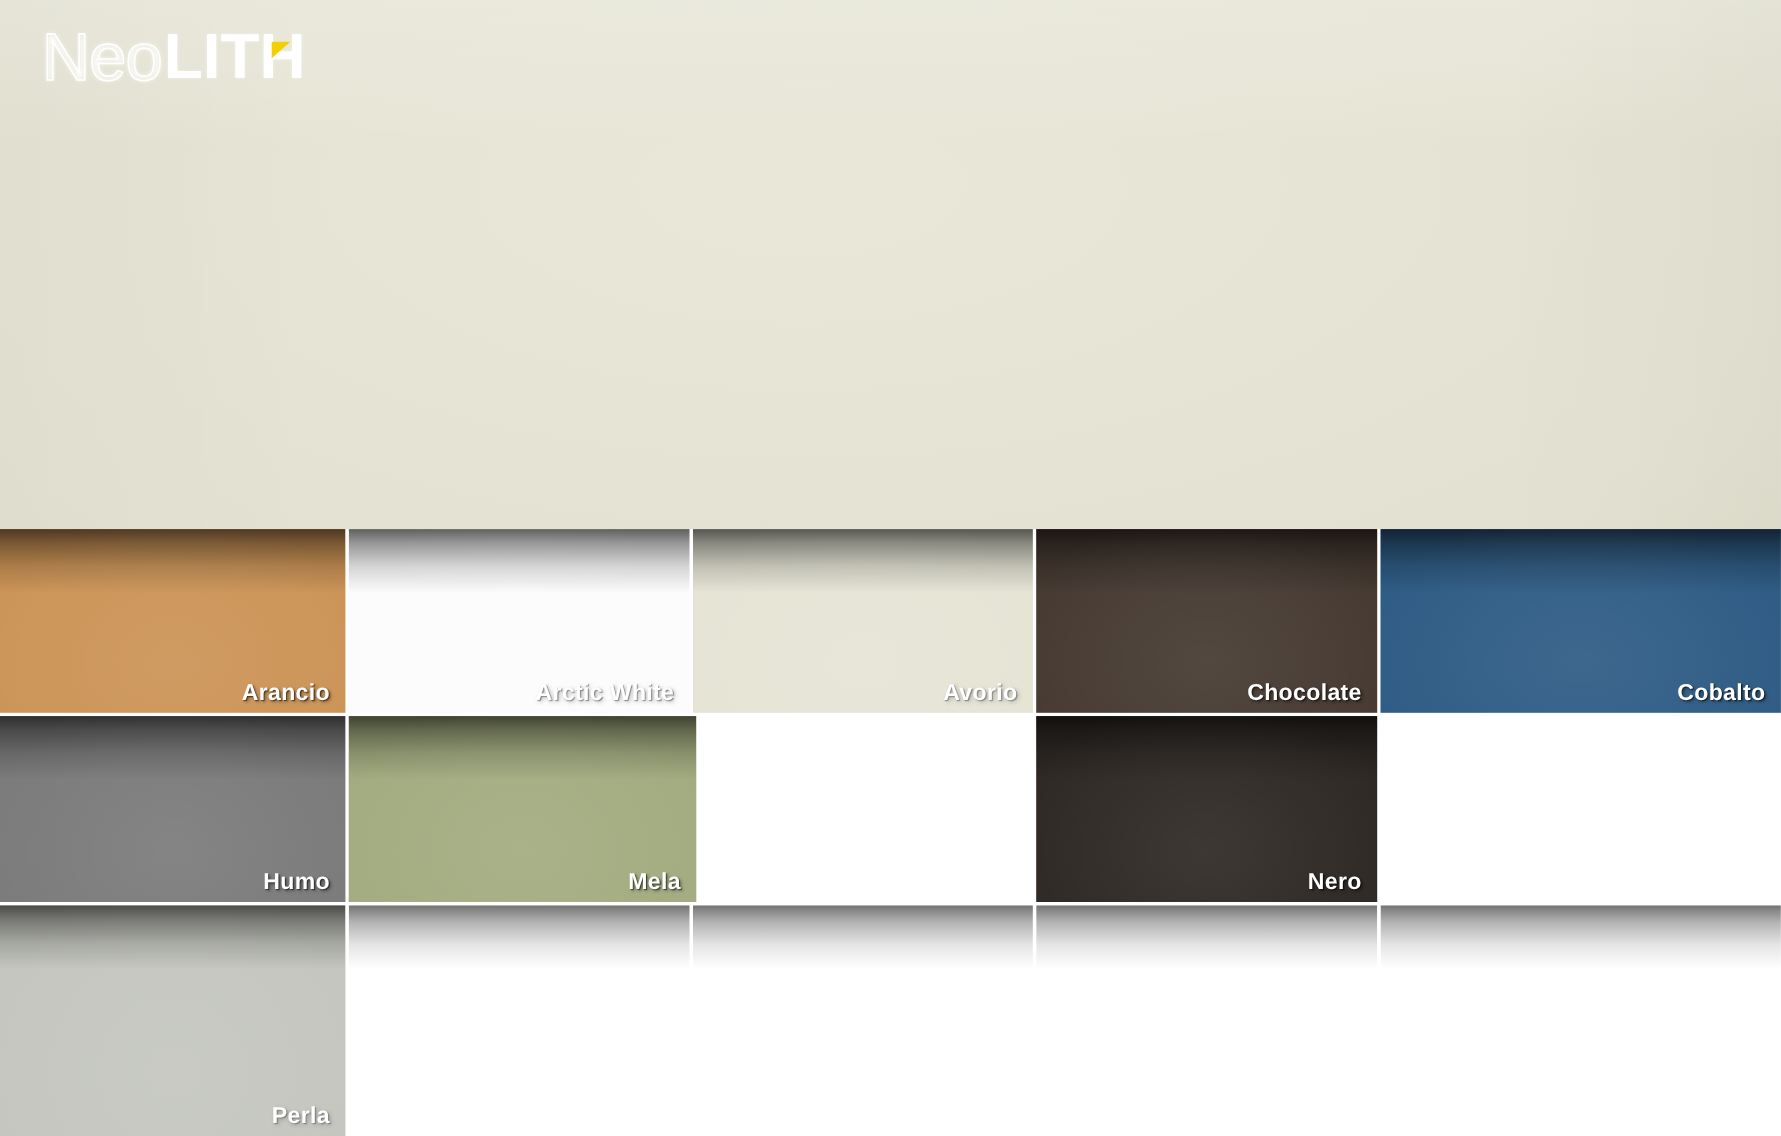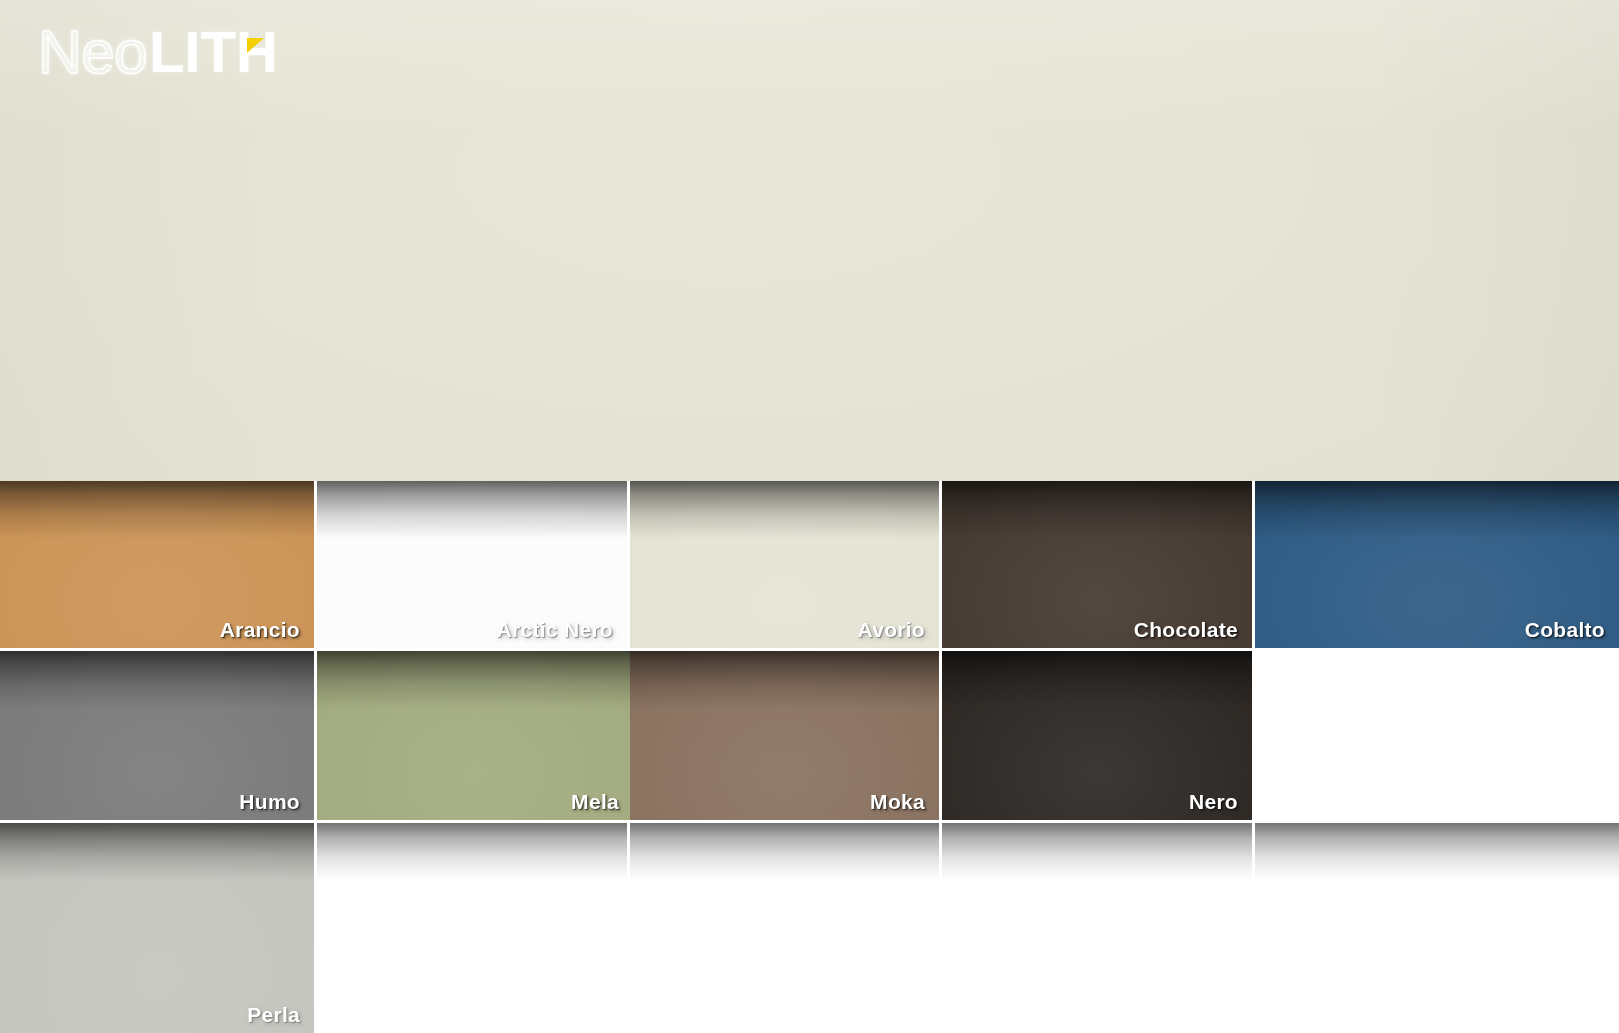--- a/index.html
+++ b/index.html
@@ -162,21 +162,21 @@
       <div class="shade"></div>
     </div>
     <div class="swatch" style="left: 0px; top: 0px; width: 314px; height: 167px; background: rgb(204, 148, 87);">
       <div class="shade"></div>
       <div class="sheen"></div>
       <div class="label">Arancio</div>
     </div>
     <div class="swatch light" style="left: 317px; top: 0px; width: 310px; height: 167px; background: rgb(252, 252, 252);">
       <div class="shade"></div>
       <div class="sheen"></div>
-      <div class="label">Arctic Nero</div>
+      <div class="label">Arctic White</div>
     </div>
     <div class="swatch light" style="left: 630px; top: 0px; width: 309px; height: 167px; background: rgb(229, 228, 213);">
       <div class="shade"></div>
       <div class="sheen"></div>
       <div class="label">Avorio</div>
     </div>
     <div class="swatch" style="left: 942px; top: 0px; width: 310px; height: 167px; background: rgb(70, 58, 50);">
       <div class="shade"></div>
       <div class="sheen"></div>
       <div class="label">Chocolate</div>
@@ -189,25 +189,20 @@
     <div class="swatch" style="left: 1255px; top: 0px; width: 364px; height: 167px; background: rgb(47, 92, 133);">
       <div class="shade"></div>
       <div class="sheen"></div>
       <div class="label">Cobalto</div>
     </div>
     <div class="swatch" style="left: 317px; top: 170px; width: 316px; height: 169px; background: rgb(163, 172, 128);">
       <div class="shade"></div>
       <div class="sheen"></div>
       <div class="label">Mela</div>
     </div>
-    <div class="swatch" style="left: 630px; top: 170px; width: 309px; height: 169px; background: rgb(138, 114, 96);">
-      <div class="shade"></div>
-      <div class="sheen"></div>
-      <div class="label">Moka</div>
-    </div>
     <div class="swatch" style="left: 942px; top: 170px; width: 310px; height: 169px; background: rgb(46, 41, 37);">
       <div class="shade"></div>
       <div class="sheen"></div>
       <div class="label">Nero</div>
     </div>
     <div class="swatch light" style="left: 0px; top: 342px; width: 314px; height: 210px; background: rgb(196, 198, 191);">
       <div class="shade"></div>
       <div class="sheen"></div>
       <div class="label">Perla</div>
     </div>

